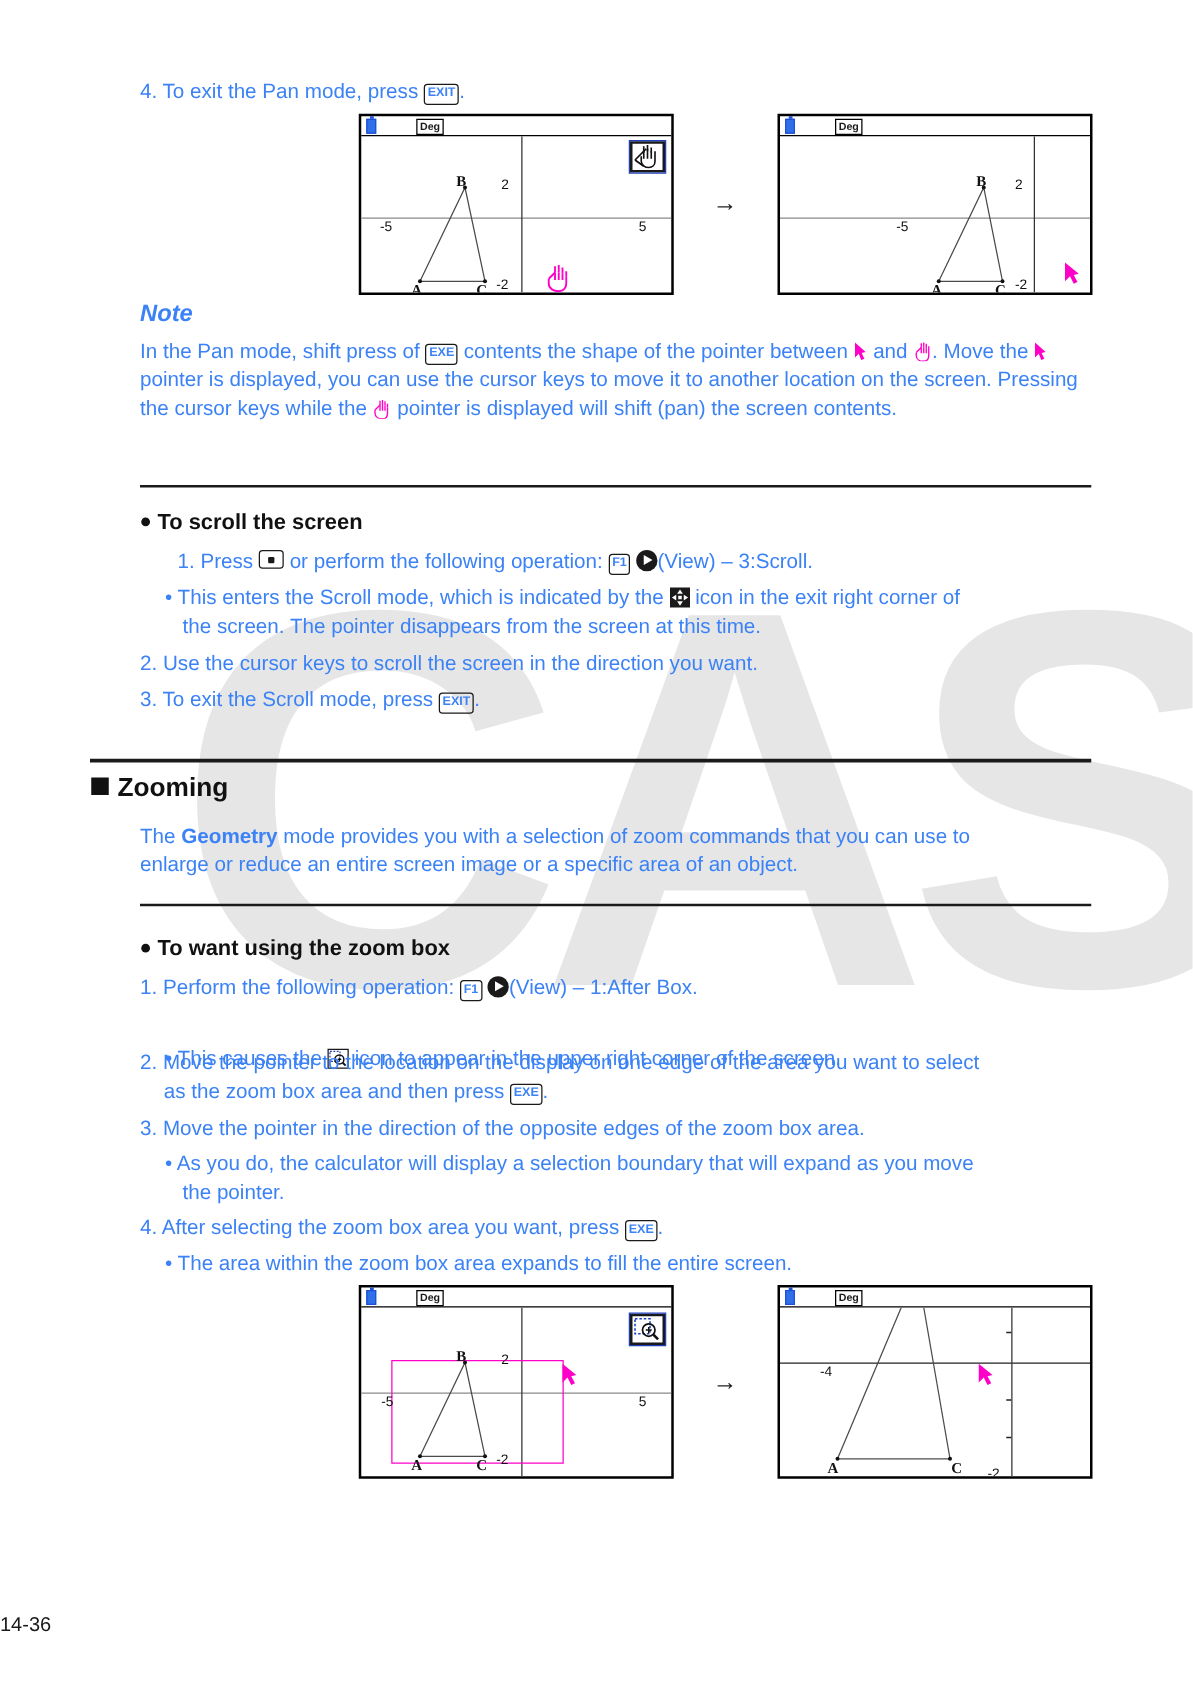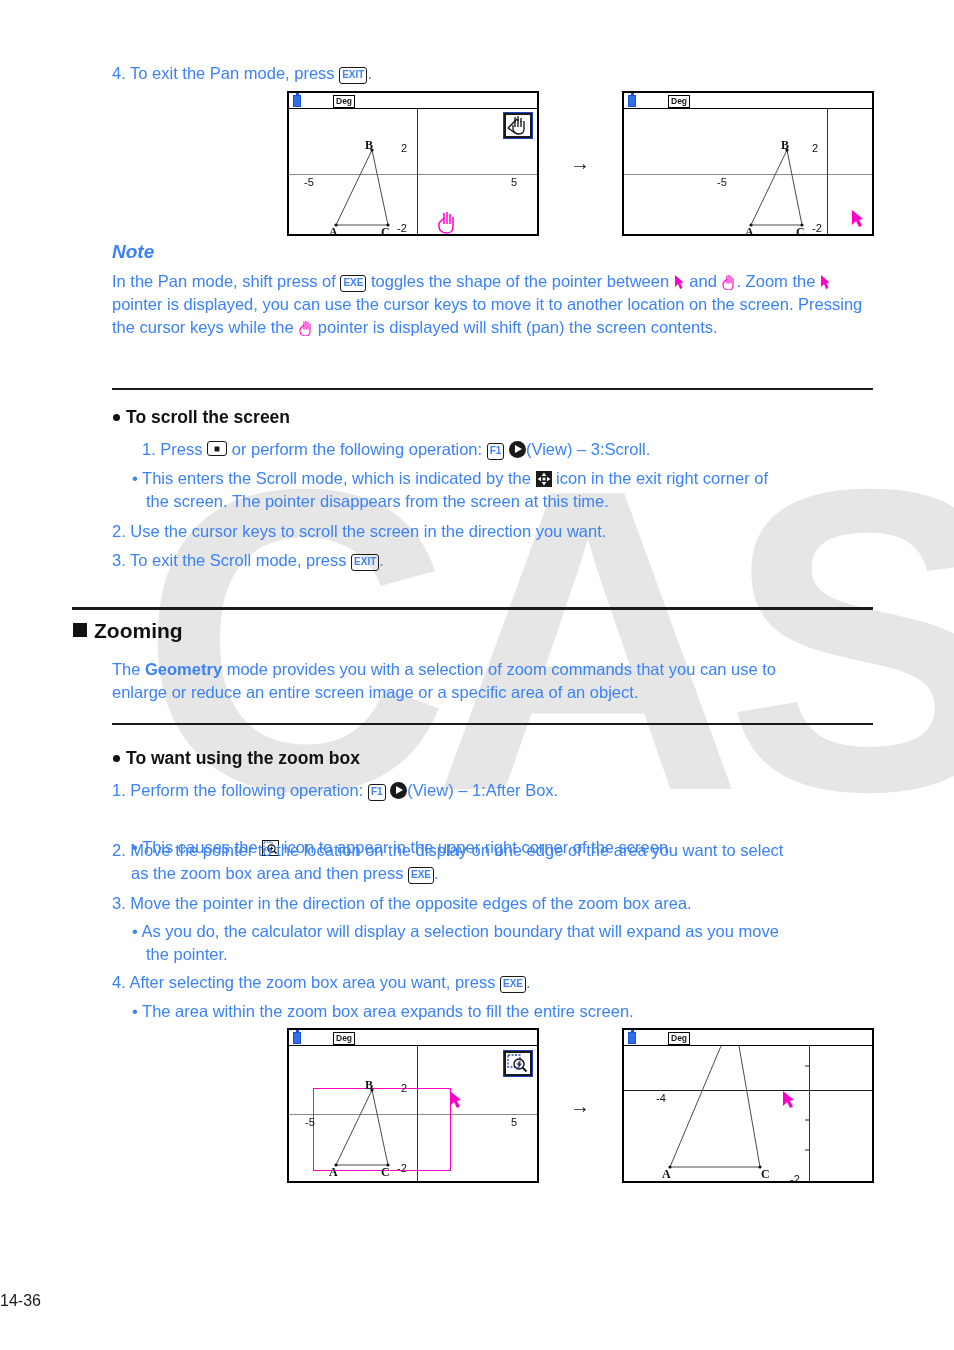--- a/index.html
+++ b/index.html
@@ -320,32 +320,32 @@
         <path d="M1,1 L1,16 L5,12 L8,18 L11,16.5 L8,11 L12,10 Z" fill="#ff00c8"></path>
       </svg>
     </div>
   </div>
 
   <div class="ptext ital" style="left:112px; top:240px; font-size:19px;">Note</div>
 
   <div class="ptext wrap" style="left:112px; top:270px; width:760px;">
     <span>In the Pan mode, shift press of</span>
     <span class="key">EXE</span>
-    <span>toggles the shape of the pointer between</span>
+    <span>contents the shape of the pointer between</span>
     <span class="ptr"><svg width="11" height="16">
           <path d="M1,1 L1,13 L4,10 L6,15 L8.5,14 L6.3,9.3 L9.5,8.5 Z" fill="#ff00c8"></path>
         </svg></span>
     <span>and</span>
     <span class="handinline"><svg width="15" height="16">
           <g fill="none" stroke="#ff00c8" stroke-width="1.1">
             <path d="M2,9 L6,5 M6,5 L6,1.5 M8,5 L8,1 M10,5.5 L10,2 M12,7 L12,4"></path>
             <path d="M2,9 L2,11.5 C2,14.5 5,16 8,16 C11,16 12,13.8 12,11.5 L12,7"></path>
             <path d="M6,5 L6,9.5 M8,5 L8,9.5 M10,5.5 L10,9.5"></path>
           </g>
-        </svg></span><span>. Zoom</span>
+        </svg></span><span>. Move</span>
     <span>the</span>
     <span class="ptr"><svg width="11" height="16">
           <path d="M1,1 L1,13 L4,10 L6,15 L8.5,14 L6.3,9.3 L9.5,8.5 Z" fill="#ff00c8"></path>
         </svg></span>
     <span>pointer is displayed, you can use the cursor keys to move it to another location on the</span>
     <span>screen. Pressing the cursor keys while the</span>
     <span class="handinline"><svg width="15" height="16">
           <g fill="none" stroke="#ff00c8" stroke-width="1.1">
             <path d="M2,9 L6,5 M6,5 L6,1.5 M8,5 L8,1 M10,5.5 L10,2 M12,7 L12,4"></path>
             <path d="M2,9 L2,11.5 C2,14.5 5,16 8,16 C11,16 12,13.8 12,11.5 L12,7"></path>

